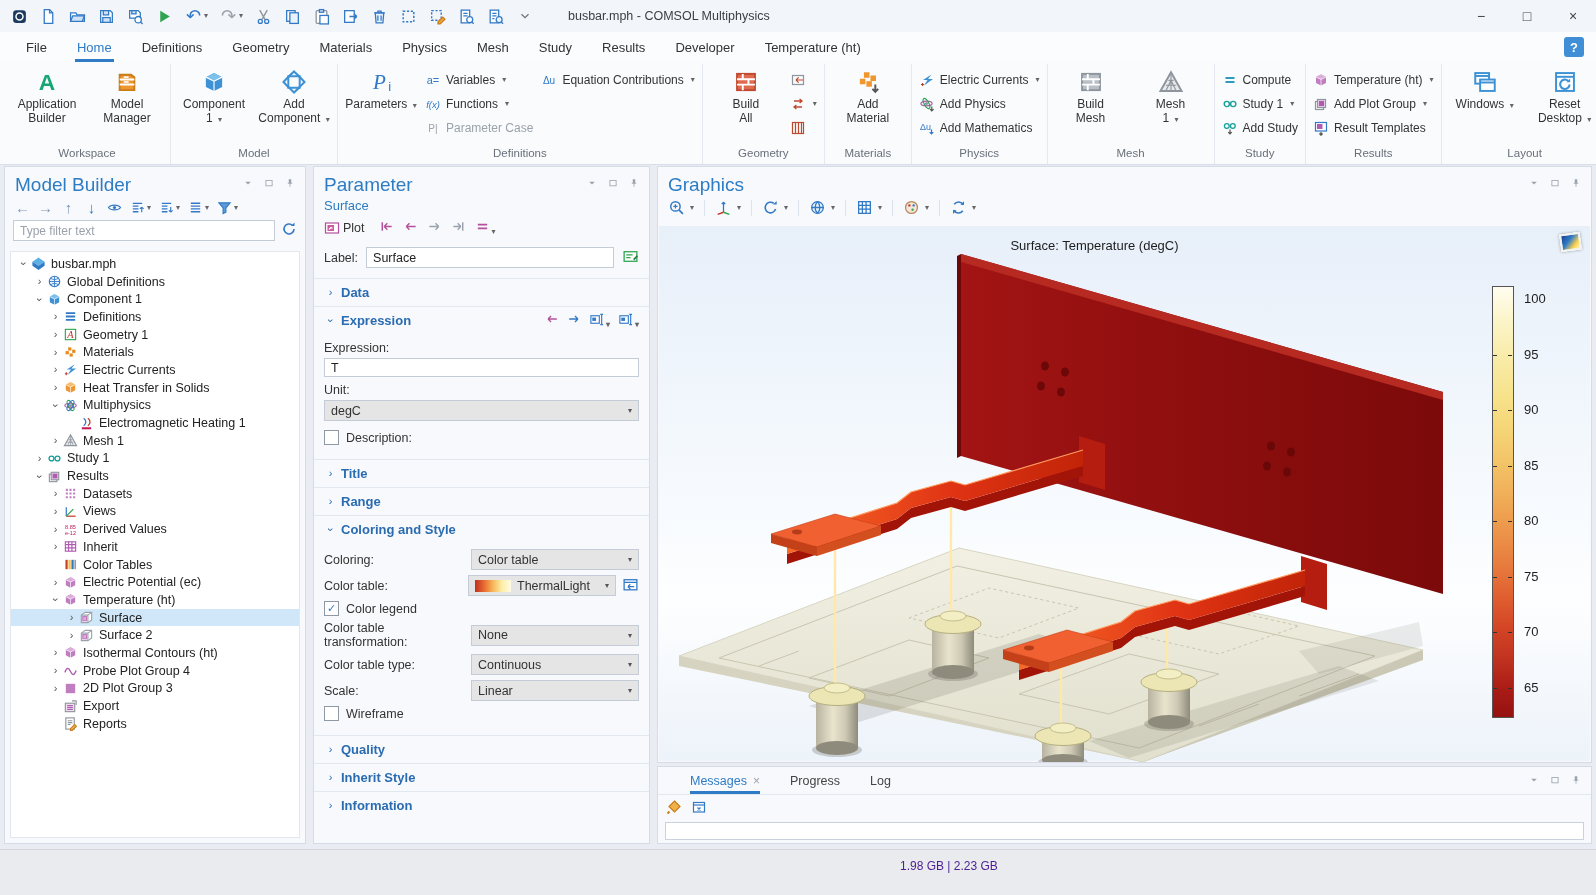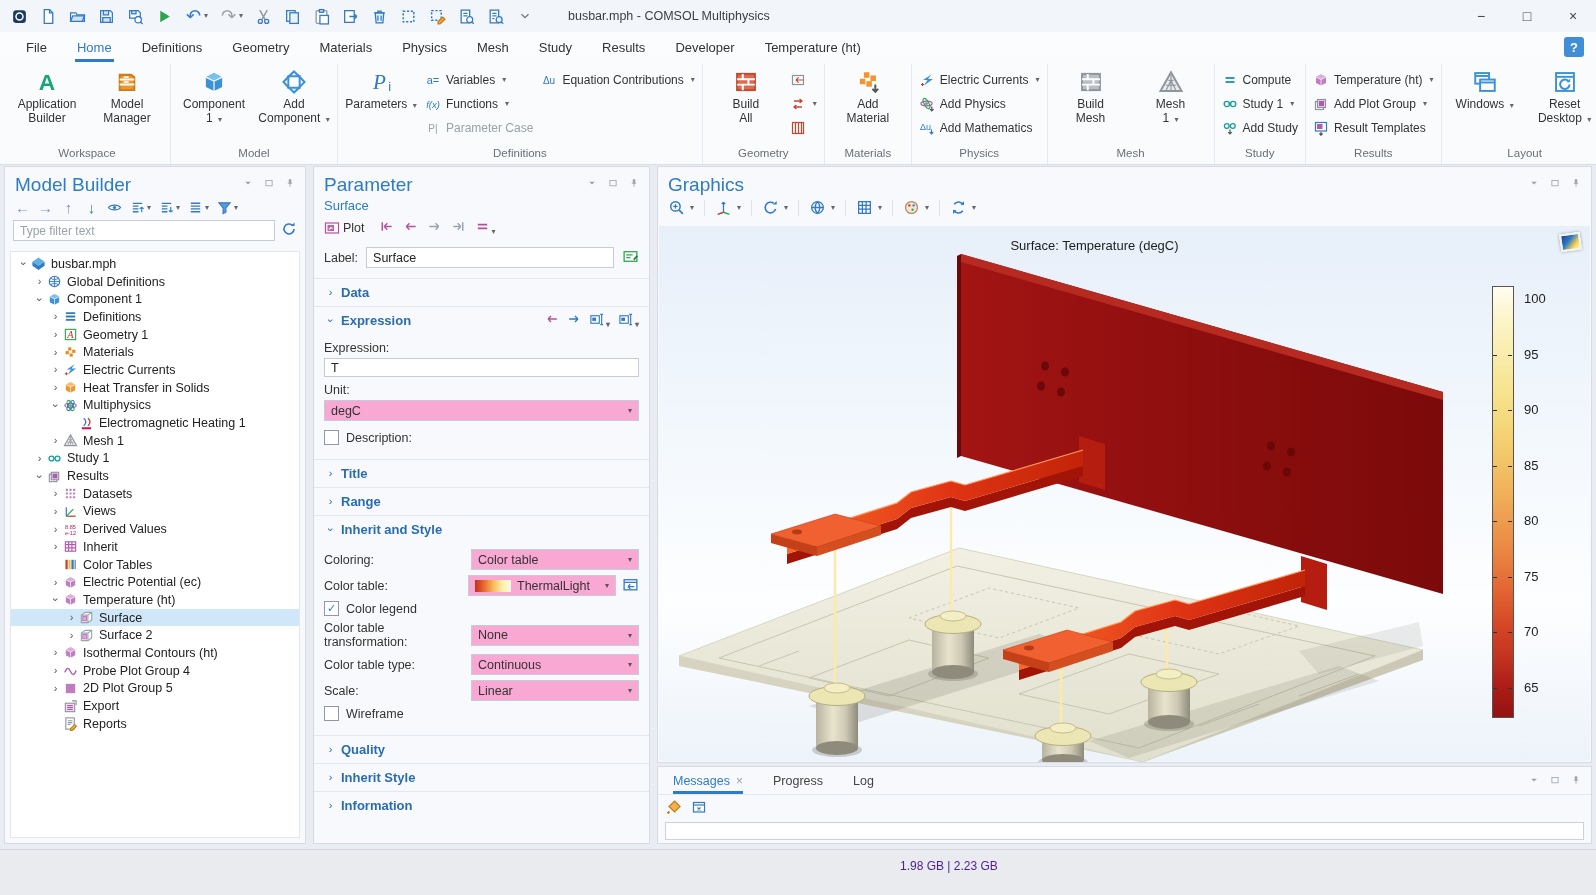--- a/index.html
+++ b/index.html
@@ -69,21 +69,21 @@
             color:#2b6cb0;font-weight:bold}
   .sec-head .expander{color:#2b6cb0;font-weight:normal}
   .sec-tools{margin-left:auto;display:flex;gap:8px;align-items:center}
   .sec-body{padding:1px 10px 9px;font-size:12.5px;color:#333}
   .fl{font-size:12.5px;color:#333;margin:6px 0 3px}
   .frow{display:flex;align-items:center;margin:5px 0}
   .frow .flabel{flex:1}
   .inp{width:100%;height:19px;border:1px solid #c4ccd8;font-size:12.5px;padding:0 6px;box-sizing:border-box;
        font-family:"Liberation Sans",sans-serif;color:#222;background:#fff}
   .inp:disabled{color:#9aa2ac;background:#fbfcfd}
-  .sel{width:168px;height:21px;border:1px solid #c4ccd8;background:#f9a8d4;display:flex;align-items:center;
+  .sel{width:168px;height:21px;border:1px solid #c4ccd8;background:#e5e5e5;display:flex;align-items:center;
        padding:0 6px;gap:6px;box-sizing:border-box;flex:none}
   .sel .sel-c{margin-left:auto;font-size:8px;color:#555}
   .sel.full{width:100%}
   .cb{width:13px;height:13px;border:1px solid #8f99a6;background:#fff;display:inline-flex;
       align-items:center;justify-content:center;font-size:11px;color:#2f7bc6;margin-right:7px;flex:none}
   .swatch{width:36px;height:12px;flex:none;
           background:linear-gradient(90deg,#c03020,#e86a30,#f7b75a,#fdeea8,#fffbe6)}
   
   .gfx-toolbar{display:flex;align-items:center;gap:5px;padding:2px 10px 5px}
   .gbtn{display:flex;align-items:center;gap:3px}
@@ -94,21 +94,21 @@
   .cb-wrap{position:absolute;left:833px;top:60px;width:90px;height:432px}
   .cb-bar{position:absolute;left:0;top:0;width:20px;height:430px;border:1px solid #555;
     background:linear-gradient(180deg,#fffdf0 0%,#fcf4c8 8%,#f9ecaa 16%,#f7e38c 25%,#f5d577 33%,
      #f3c367 41%,#f0ad57 49%,#ec944a 57%,#e77a3d 65%,#e05f30 72%,#d44626 79%,#c23420 86%,#ab1d16 93%,#951111 100%)}
   .cb-lab{position:absolute;left:32px;font-size:13px;color:#1d1d1d}
   .cb-dash{position:absolute;width:4px;height:1px;background:#333}
   .thumb{position:absolute;right:9px;top:7px;width:17px;height:14px;border:2px solid #f2f2ee;
          box-shadow:0 0 3px rgba(0,0,0,.35);transform:rotate(-8deg);
          background:linear-gradient(135deg,#1b3f8f 0%,#2f7bc6 40%,#ffd24d 75%,#fff8c0 100%)}
   
-  .msg-tabs{display:flex;align-items:center;gap:30px;padding:0 15px;height:27px;font-size:12.5px;
+  .msg-tabs{display:flex;align-items:center;gap:30px;padding:0 32px;height:27px;font-size:12.5px;
             color:#444;border-bottom:1px solid #e2e8f0}
   .msg-tab{position:relative;height:27px;display:flex;align-items:center;gap:6px}
   .msg-tab.active{color:#2f7bc6}
   .msg-tab.active::after{content:"";position:absolute;left:0;right:0;bottom:0;height:3px;background:#2f7bc6}
   .msg-close{color:#9aa2ac;font-size:12px}
   .msg-toolbar{display:flex;gap:9px;padding:4px 8px 0}
   .msg-box{position:absolute;left:7px;right:7px;top:55px;bottom:3px;background:#fff;border:1px solid #c9d2dd}
   
   .statusbar{position:absolute;left:0;top:849px;right:0;height:46px;background:#e9ebee;border-top:1px solid #d4d7db}
   .mem{position:absolute;left:900px;top:9px;font-size:12px;color:#4c1d95}
@@ -963,21 +963,21 @@
         </span>
         <span>Probe Plot Group 4</span>
       </div>
       <div class="tree-row" style="padding-left:38px">
     <span class="expander">›</span>
         <span class="ic" style="width:15px;height:15px">
           <svg width="15" height="15" viewBox="0 0 16 16" fill="none" stroke-width="1.2">
             <rect x="3" y="3" width="10" height="10" fill="#c07ec0"></rect>
           </svg>
         </span>
-        <span>2D Plot Group 5</span>
+        <span>2D Plot Group 3</span>
       </div>
       <div class="tree-row" style="padding-left:38px">
     <span class="expander"></span>
         <span class="ic" style="width:15px;height:15px">
           <svg width="15" height="15" viewBox="0 0 16 16" fill="none" stroke-width="1.2">
             <rect x="2.5" y="4.5" width="10" height="9" fill="#efe0ef" stroke="#8f959d"></rect>
             <path d="M4.5 7h6M4.5 9h6M4.5 11h6" stroke="#b05ab0"></path>
             <path d="M9.5 2h4.5v4.5" stroke="#8f959d"></path>
           </svg>
         </span>
@@ -1131,21 +1131,21 @@
   <div class="section">
     <div class="sec-head">
       <span class="expander">›</span>
       <span>Range</span>
     </div>
   </div>
 
   <div class="section">
     <div class="sec-head">
       <span class="expander expanded">›</span>
-      <span>Inherit and Style</span>
+      <span>Coloring and Style</span>
     </div>
     <div class="sec-body">
       <div class="frow">
         <span class="flabel">Coloring:</span>
         <span class="sel">
           <span>Color table</span>
           <span class="sel-c">▾</span>
         </span>
       </div>
       <div class="frow">

